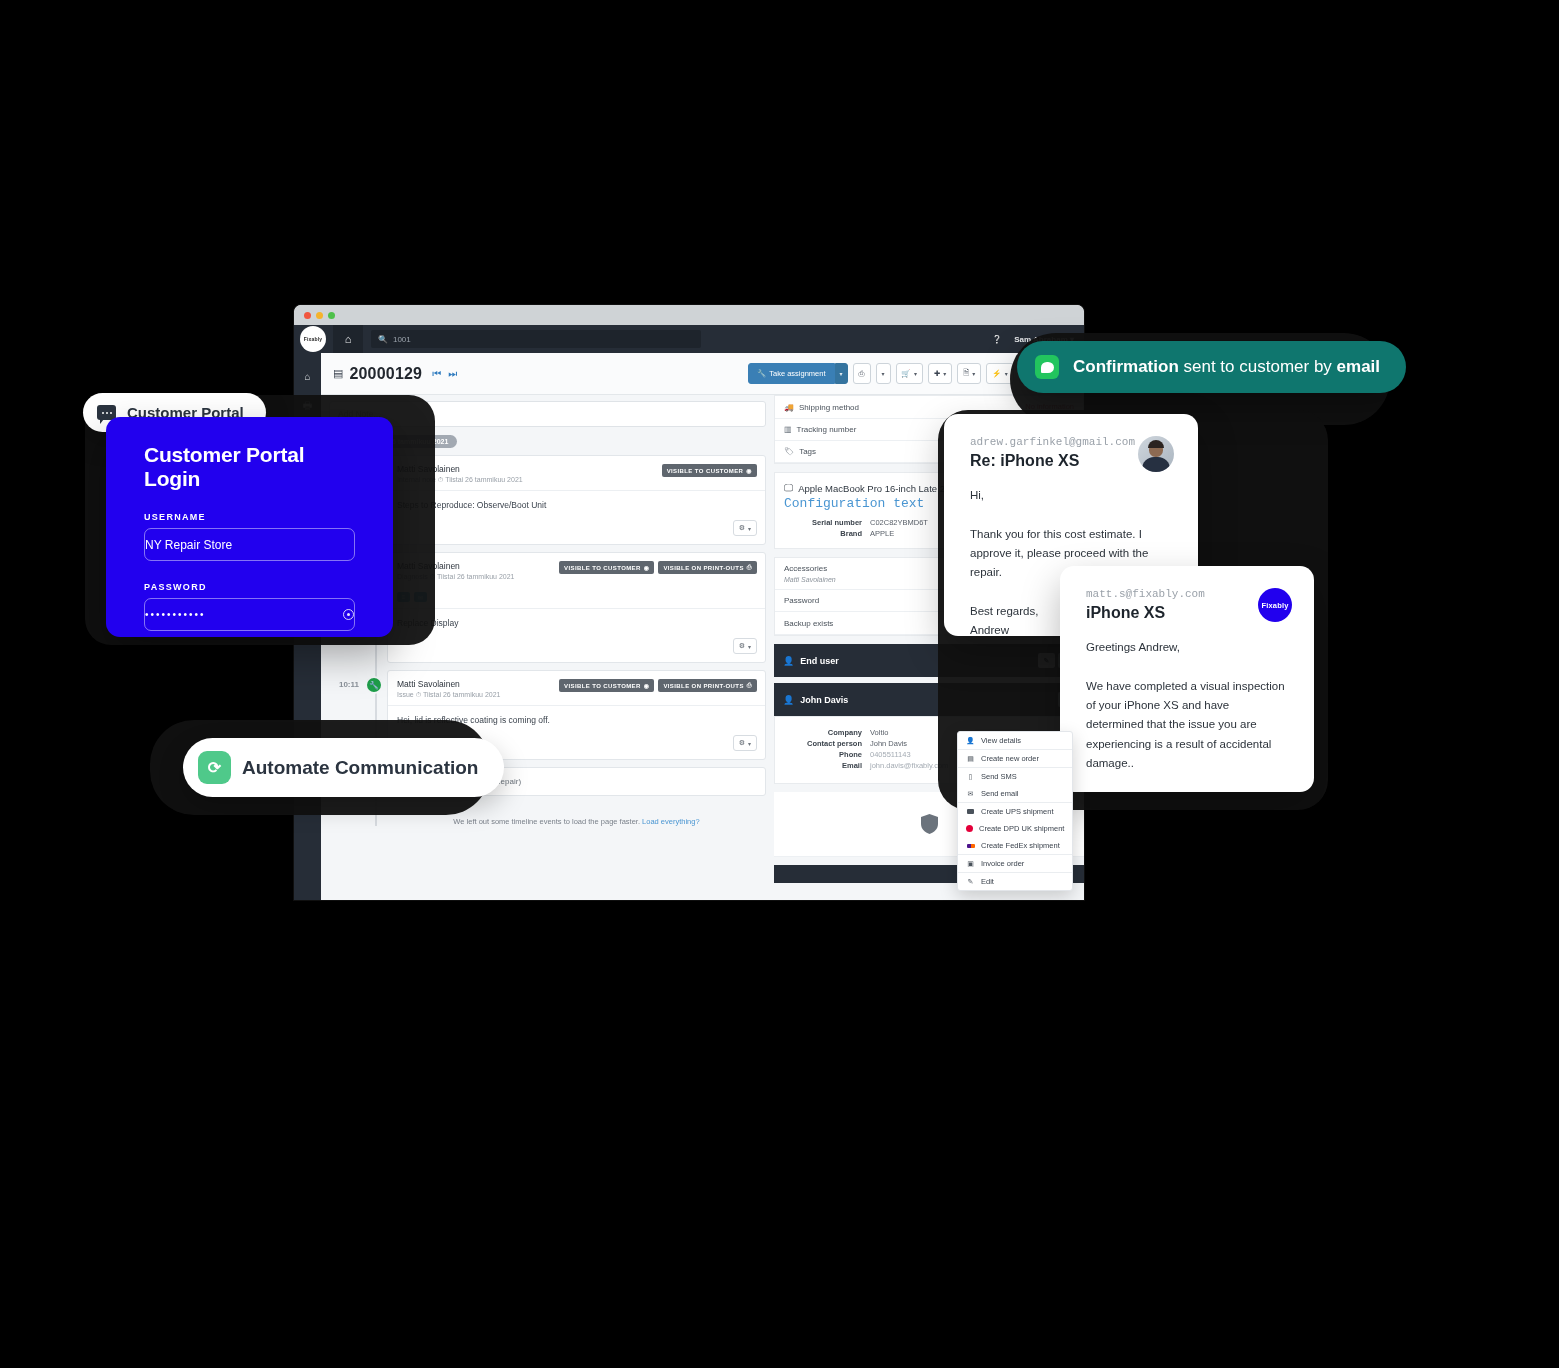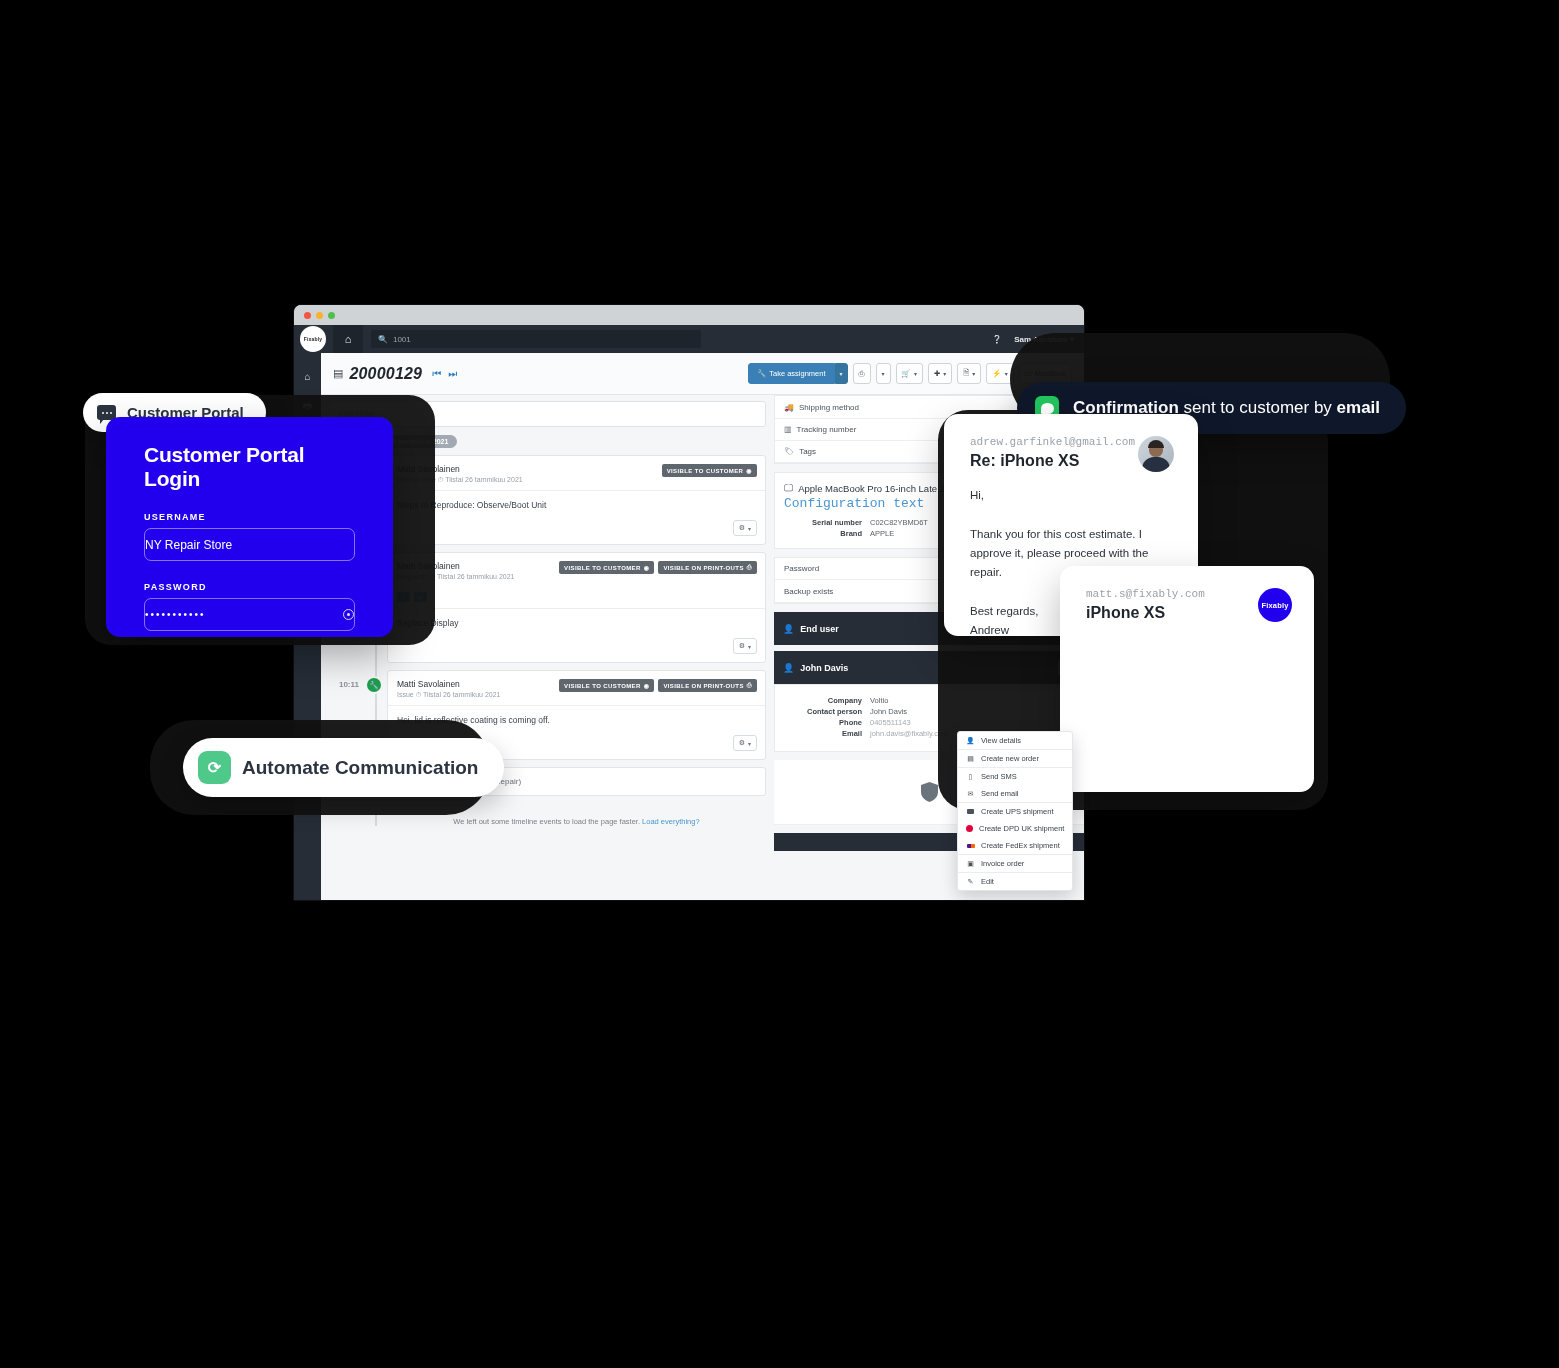--- a/index.html
+++ b/index.html
@@ -60,21 +60,21 @@
     height: 30px; display:flex; align-items:center; justify-content:center;
     color:#e3e6e8; font-size:10px;
   }
 
   .content { flex: 1; display:flex; flex-direction: column; background:#f4f6f8; min-width:0; }
 
   .order-head {
     height: 42px; background:#fafbfc; border-bottom:1px solid #e3e7ea;
     display:flex; align-items:center; padding: 0 12px;
   }
-  .order-num { font-size: 16px; font-weight: 700; color:#22272e; letter-spacing:.2px;font-style:italic; }
+  .order-num { font-size: 16px; font-weight: 700; color:#22272e; letter-spacing:.2px; }
   .order-head .ico { color:#3c4450; font-size:11px; margin-right:6px; }
   .pager { display:flex; gap:7px; margin-left:10px; color:#2f7bbf; font-size:10px; }
 
   .btn-grp { margin-left:auto; display:flex; align-items:center; gap:5px; }
   .btn {
     height:21px; border:1px solid #cdd4da; background:#fff; border-radius:3px;
     display:flex; align-items:center; gap:3px; padding: 0 5px;
     font-size:7.5px; color:#3a4350; white-space:nowrap;
   }
   .btn.primary {
@@ -233,24 +233,23 @@
     left: 183px; top: 738px; padding: 13px 26px 13px 15px;
     font-size: 19px; font-weight: 700; color:#2b3440;
   }
   .auto-icon {
     width: 33px; height: 33px; border-radius: 9px; background:#4fc98a;
     display:flex;align-items:center;justify-content:center;color:#fff;font-size:16px;
   }
 
   .toast {
     left: 1017px; top: 341px; padding: 14px 26px 14px 18px;
-    background:#0f172a; border-radius: 34px; color:#fff; font-size:17px;
+    background:#0f766e; border-radius: 34px; color:#fff; font-size:17px;
     display:flex; align-items:center; gap:14px;
     box-shadow: 0 14px 34px rgba(0,0,0,.35);
-    margin-top: 41px;
   }
   .toast b { font-weight: 700; }
   .toast .bub {
     width: 24px; height: 24px; border-radius: 6px; background:#22c55e;
     display:flex; align-items:center; justify-content:center; position:relative;
   }
   .toast .bub:before {
     content:""; width:13px;height:11px;background:#fff;border-radius:50% 50% 50% 10%/55% 55% 55% 10%;
   }
 
@@ -525,20 +524,24 @@
               </div>
               <div class="kv" style="padding-bottom:10px;">
                 <span class="k">Brand</span>
                 <span class="v">APPLE</span>
               </div>
             </div>
 
             <div class="r-gap"></div>
 
             <div class="r-block r-stack">
+              <div class="r-row col">
+                <span>Accessories</span>
+                <span class="sub">Matti Savolainen</span>
+              </div>
               <div class="r-row">
                 <span>Password</span>
               </div>
               <div class="r-row">
                 <span>Backup exists</span>
                 <span class="noinfo">No information</span>
               </div>
             </div>
 
             <div class="sec-head">
@@ -687,16 +690,19 @@
     <div class="avatar">
       <div class="body2"></div>
         <div class="head"></div>
         <div class="hair"></div>
     </div>
   </div>
 
   <div class="blob mail-card mail-2">
     <div class="mail-from">matt.s@fixably.com</div>
     <div class="mail-subj">iPhone XS</div>
+    <div class="mail-body" style="white-space:pre-line">Greetings Andrew,
+
+We have completed a visual inspection of your iPhone XS and have determined that the issue you are experiencing is a result of accidental damage..</div>
     <div class="fixably-badge">Fixably</div>
   </div>
 
 </div>
 
 </body></html>

